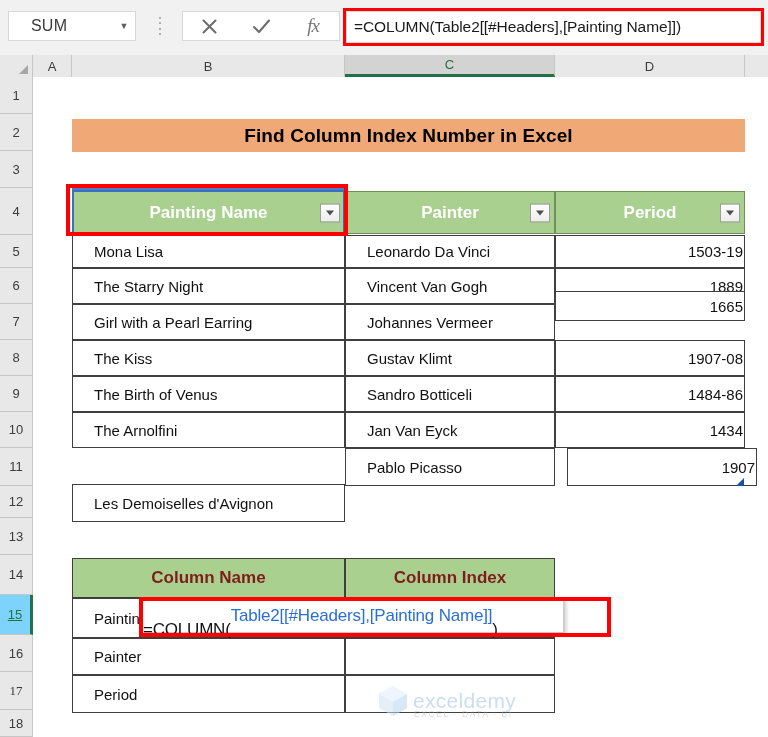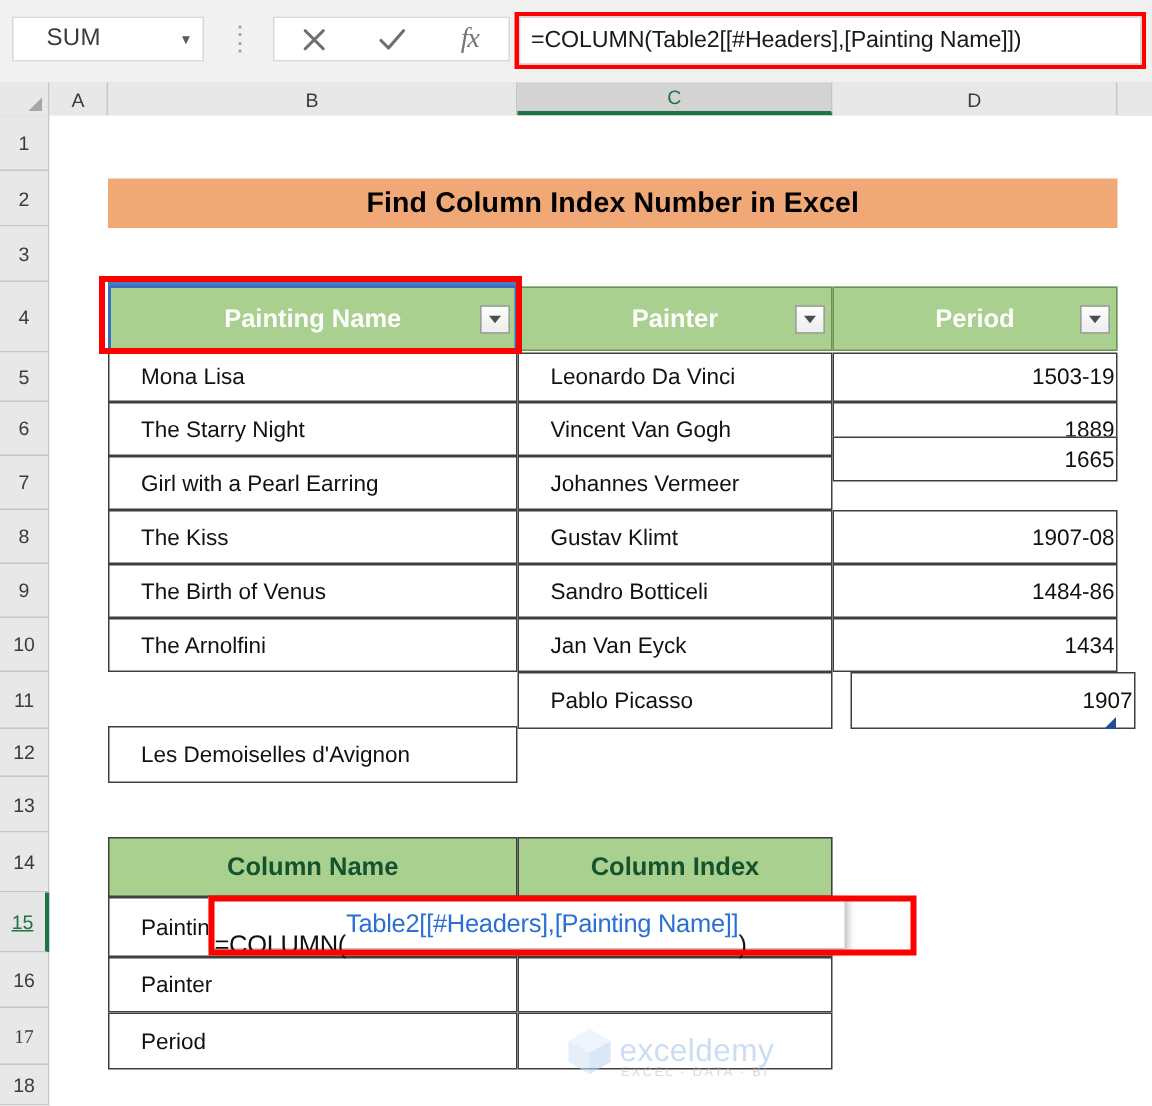--- a/index.html
+++ b/index.html
@@ -163,21 +163,21 @@
     border-bottom: 1px solid #c6c6c6;
     border-right: 1px solid #c6c6c6;
     box-sizing: border-box;
     display: flex;
     align-items: center;
     justify-content: center;
     font-size: 13px;
     color: #3c3c3c;
   }
   .row-h.active {
-    background: #e5e5e5;
+    background: #7dd3fc;
     color: #217346;
     border-right: 3px solid #217346;
     text-decoration: underline;
   }
 
   
   .sheet {
     position: absolute;
     left: 33px; top: 77px;
     width: 735px; height: 660px;
@@ -222,21 +222,21 @@
     background: #a9d08e;
     border: 1px solid #6f8f5a;
     color: #ffffff;
     font-weight: bold;
     font-size: 17px;
     justify-content: center;
   }
   .cell.thead2 {
     background: #a9d08e;
     border: 1px solid #3f3f3f;
-    color: #14532d;
+    color: #7f1d1d;
     font-weight: bold;
     font-size: 17px;
     justify-content: center;
   }
 
   
   .filter-btn {
     position: absolute;
     right: 4px; top: 50%;
     transform: translateY(-50%);

